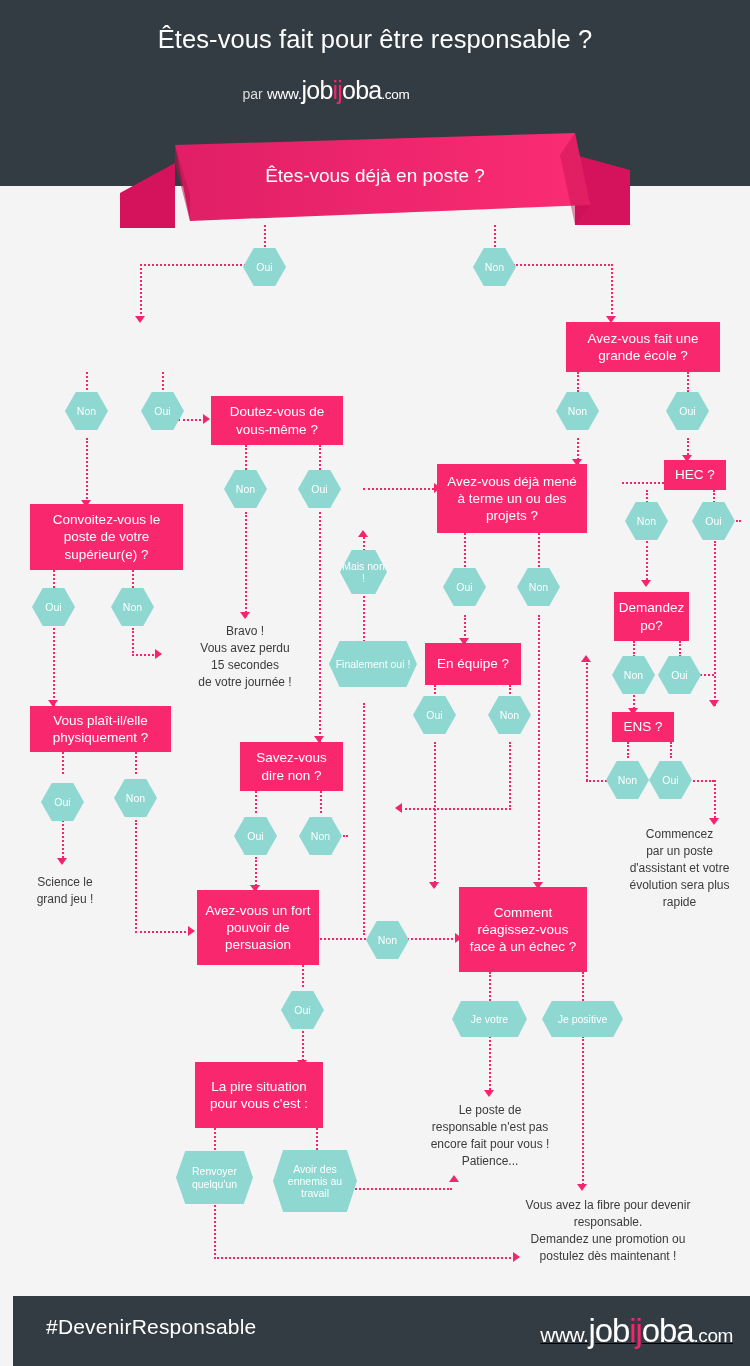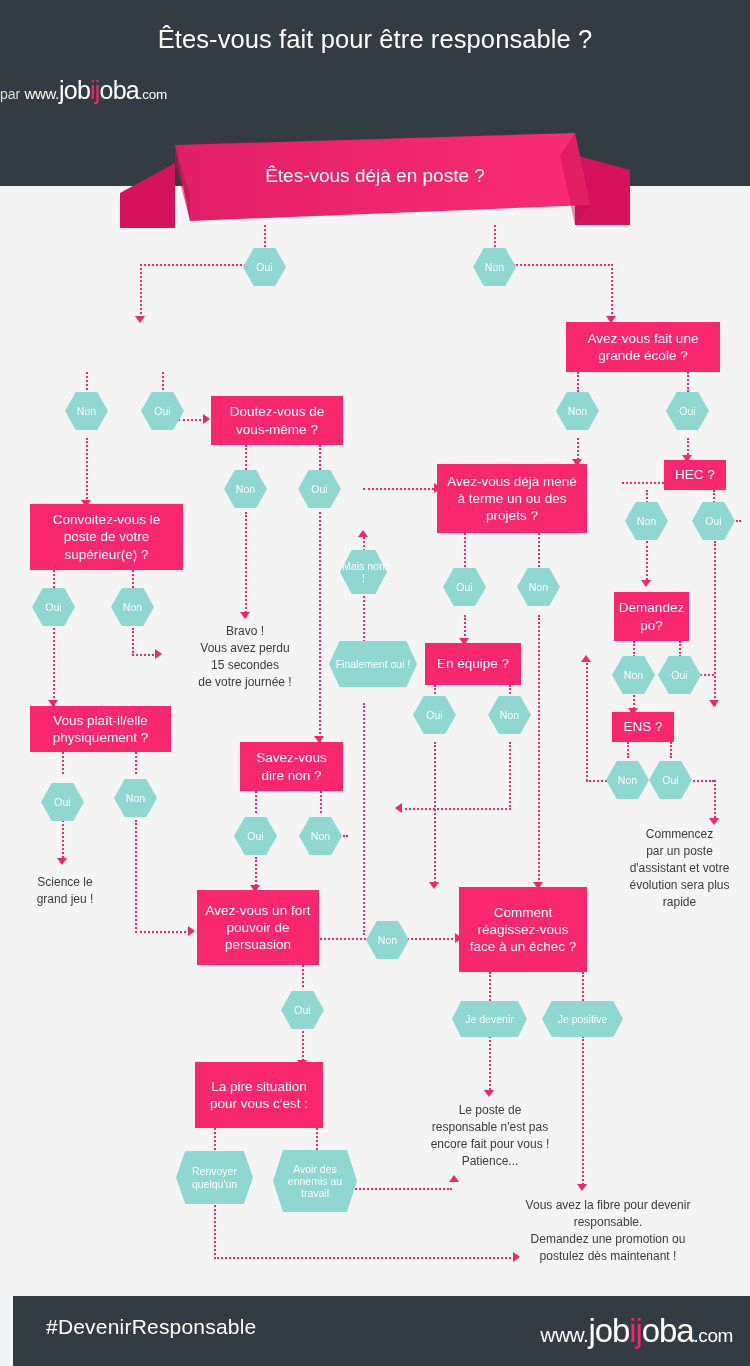--- a/index.html
+++ b/index.html
@@ -32,20 +32,21 @@
     text-align: center;
     color: #ffffff;
     font-size: 25.5px;
     font-weight: 400;
     letter-spacing: 0.1px;
   }
   .header-sub {
     position: absolute;
     left: 0; top: 76px;
     width: 652px;
+    text-align: center;
     color: #e9e9e9;
     font-size: 15px;
     white-space: nowrap;
   }
   .logo-par { font-size: 14px; color: #dedede; }
   .logo-www { font-size: 15px; color: #ffffff; letter-spacing: -0.3px; }
   .logo-job { font-size: 25px; color: #ffffff; letter-spacing: -0.8px; font-weight: 300; }
   .logo-ij { font-size: 25px; color: #f4246f; letter-spacing: -0.8px; font-weight: 300; }
   .logo-com { font-size: 13.5px; color: #ffffff; letter-spacing: -0.3px; }
 
@@ -165,20 +166,21 @@
     position: absolute;
     left: 33px; top: 19px;
     color: #ffffff;
     font-size: 21px;
     letter-spacing: 0.2px;
   }
   .footer-logo {
     position: absolute;
     right: 30px; top: 16px;
     white-space: nowrap;
+    text-decoration: underline;
   }
   .flogo-www { font-size: 21px; color: #ffffff; letter-spacing: -0.5px; }
   .flogo-job { font-size: 33px; color: #ffffff; letter-spacing: -1.1px; font-weight: 300; }
   .flogo-ij  { font-size: 33px; color: #f4246f; letter-spacing: -1.1px; font-weight: 300; }
   .flogo-com { font-size: 19px; color: #ffffff; letter-spacing: -0.4px; }
 </style>
 </head>
 <body>
 
 <div id="page">
@@ -482,21 +484,21 @@
   </div>
 
   <div class="hex" style="left:413px; top:696px; width:43px; height:38px;">
     <span>Oui</span>
   </div>
   <div class="hex" style="left:488px; top:696px; width:43px; height:38px;">
     <span>Non</span>
   </div>
 
   <div class="hex wide" style="left:452px; top:1001px; width:75px; height:36px;">
-    <span>Je devenir</span>
+    <span>Je votre</span>
   </div>
   <div class="hex wide" style="left:542px; top:1001px; width:81px; height:36px;">
     <span>Je positive</span>
   </div>
 
   <div class="hex" style="left:556px; top:392px; width:43px; height:38px;">
     <span>Non</span>
   </div>
   <div class="hex" style="left:666px; top:392px; width:43px; height:38px;">
     <span>Oui</span>

